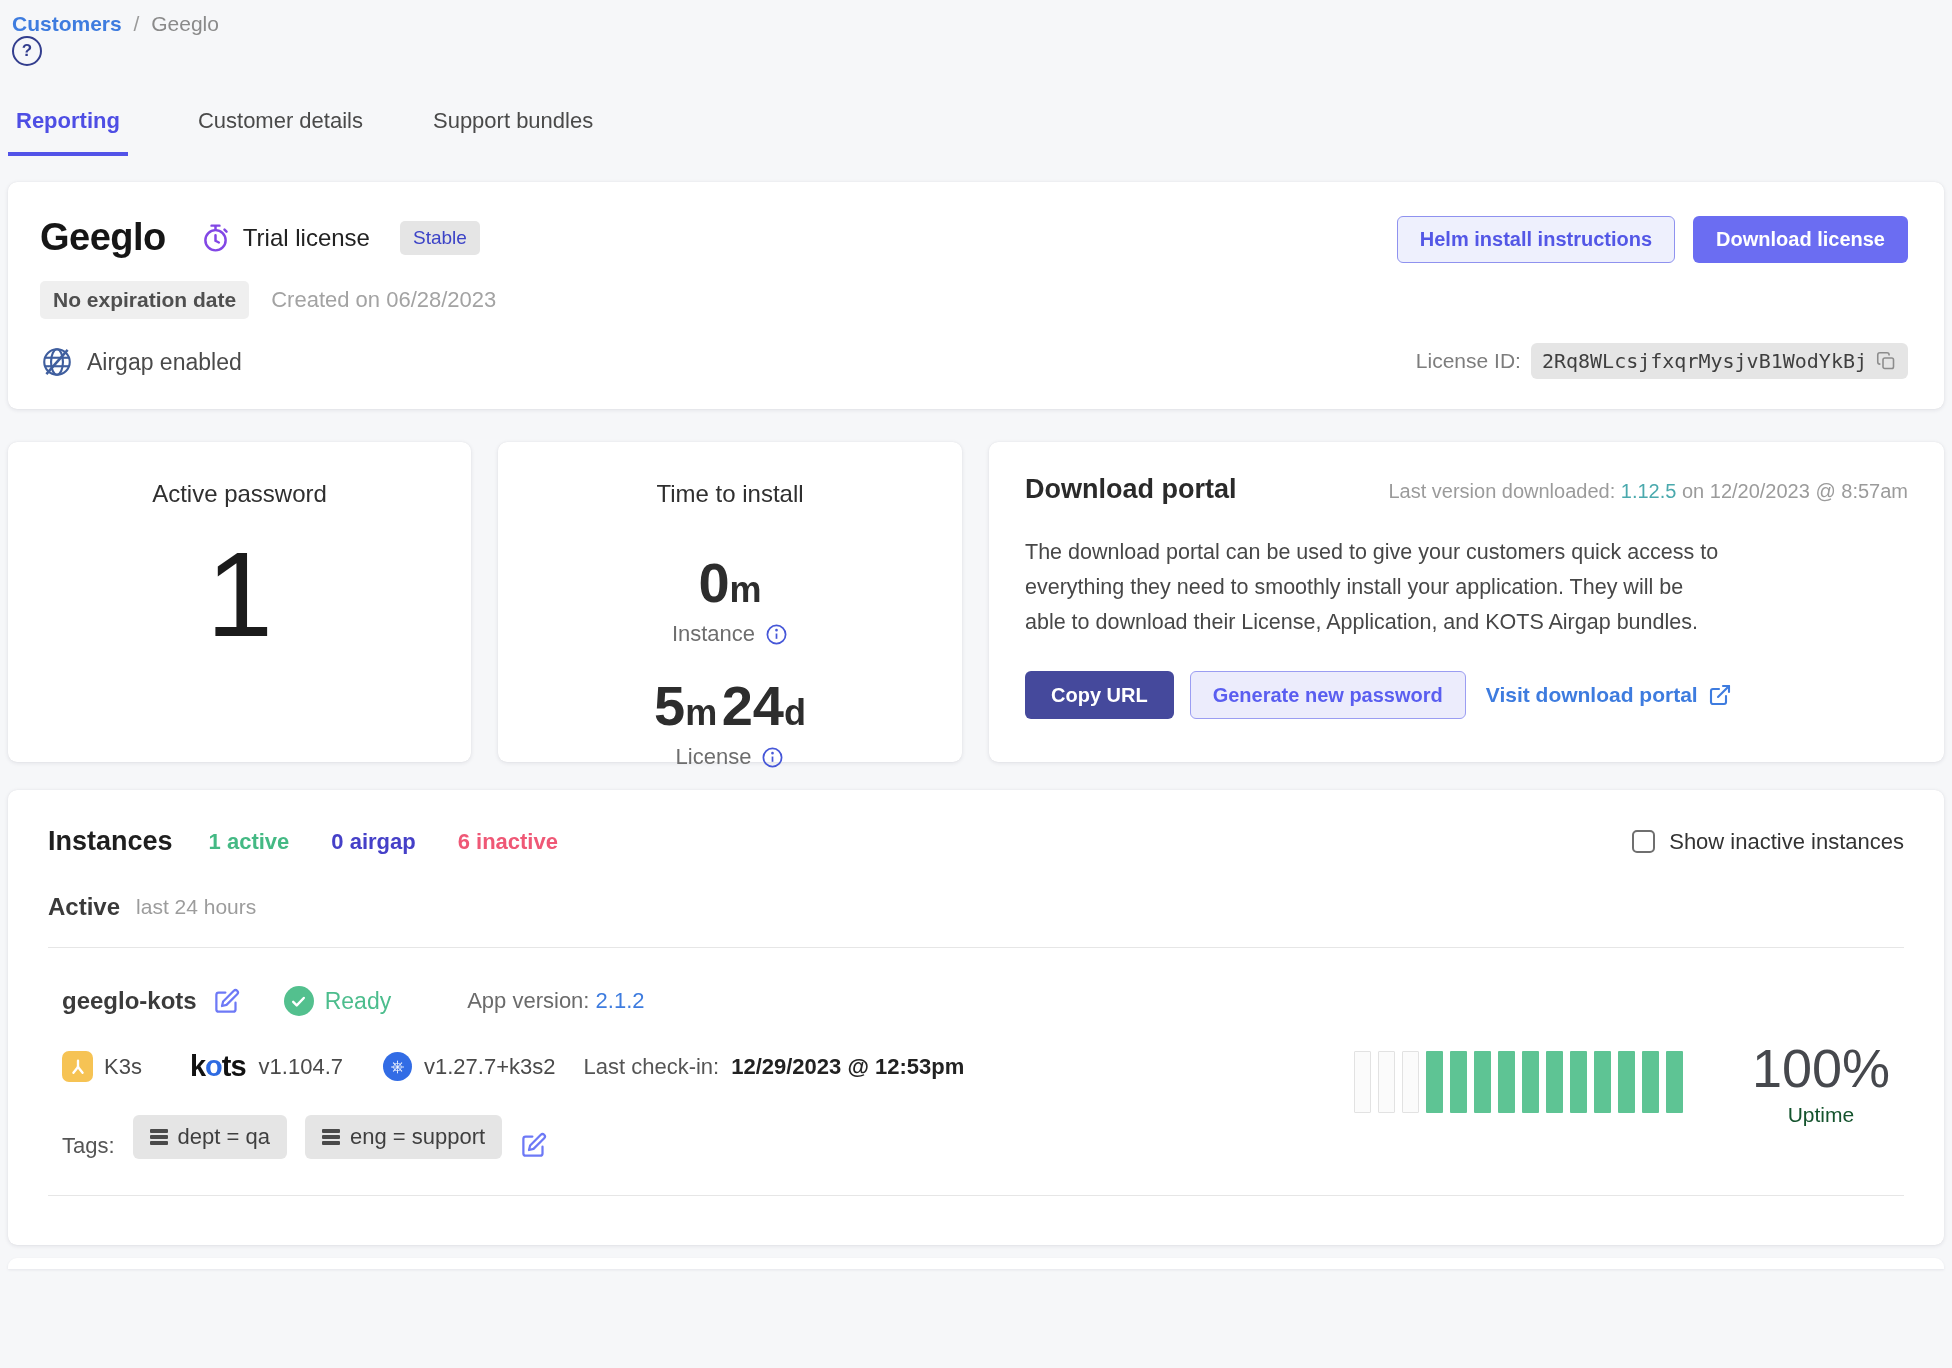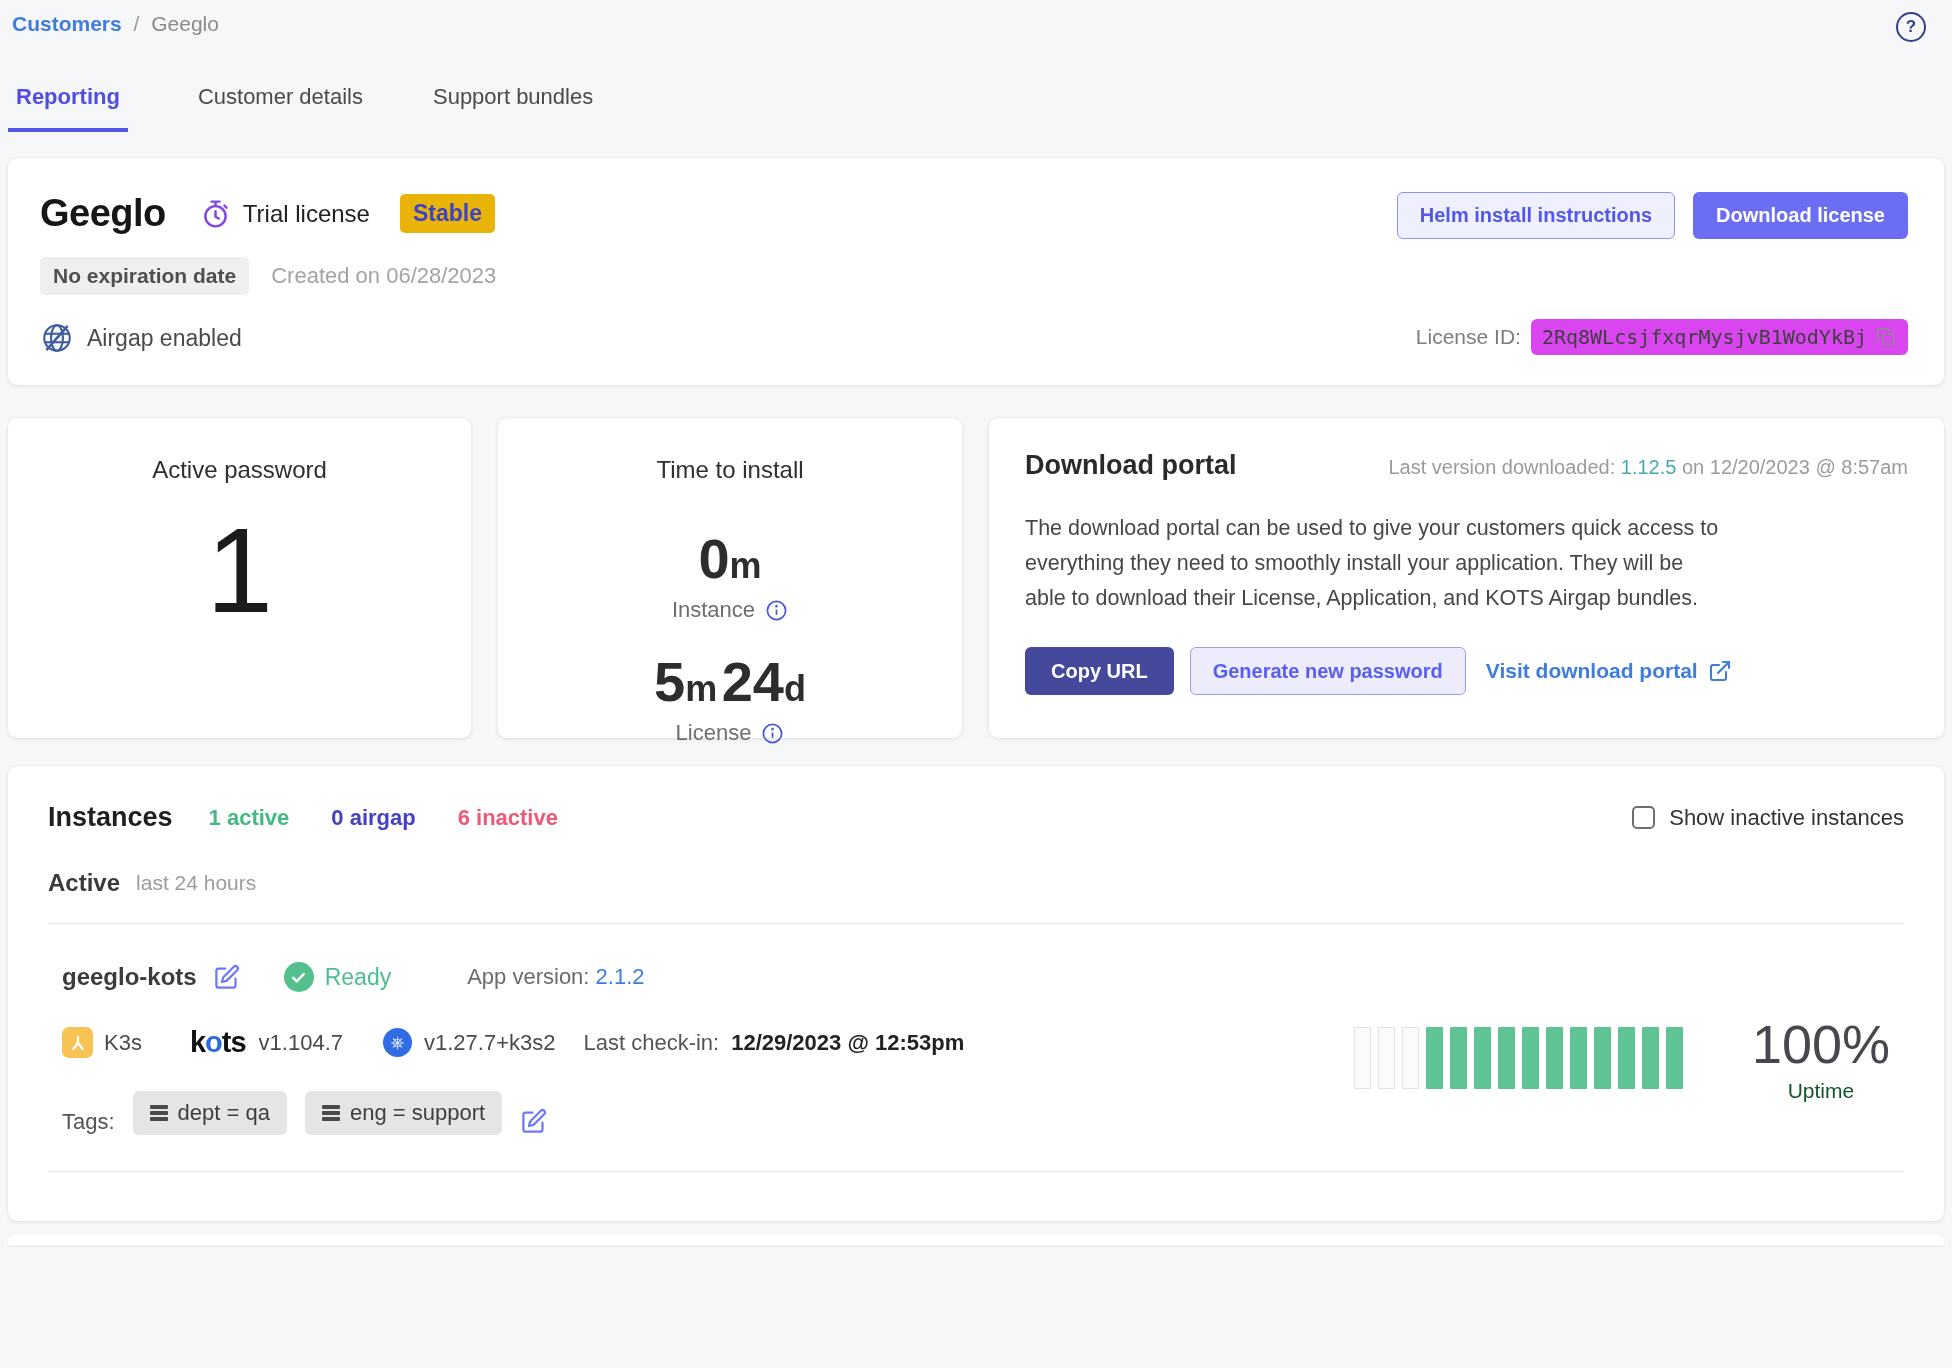--- a/index.html
+++ b/index.html
@@ -6,21 +6,21 @@
   html,body { width:1952px; height:1368px; }
   body {
     font-family:"Liberation Sans","DejaVu Sans",sans-serif;
     background:#f6f7f9;
     color:#333;
     overflow:hidden;
   }
   .page { padding:0 8px; }
 
   
-  .topbar { display:flex; justify-content:space-between; align-items:flex-start; padding:12px 4px 0 4px; }
+  .topbar { display:flex; justify-content:space-between; align-items:flex-start; padding:12px 4px 0 4px;flex-direction:column; }
   .breadcrumb { font-size:21px; font-weight:600; }
   .breadcrumb .crumb-link { color:#3e7cdf; cursor:pointer; }
   .breadcrumb .crumb-sep { color:#9a9a9a; font-weight:400; padding:0 6px; }
   .breadcrumb .crumb-current { color:#8a8a8a; font-weight:400; }
   .help-circle {
     width:30px; height:30px; border:2.4px solid #333e8e; border-radius:50%;
     display:flex; align-items:center; justify-content:center;
     color:#333e8e; font-size:17px; font-weight:700; margin-right:14px; cursor:pointer;
   }
 
@@ -32,35 +32,35 @@
   
   .card { background:#fff; border-radius:9px; box-shadow:0 1px 4px rgba(30,30,60,0.10), 0 0 1px rgba(0,0,0,0.08); }
 
   
   .license-card { margin-top:26px; padding:34px 36px 30px 32px; display:flex; justify-content:space-between; }
   .lc-left { display:flex; flex-direction:column; }
   .lc-title-row { display:flex; align-items:center; gap:14px; }
   .customer-name { font-size:38px; font-weight:800; color:#161616; letter-spacing:-0.5px; margin-right:22px; }
   .license-type { font-size:24px; color:#222; }
   .timer-icon { color:#8247e5; display:flex; }
-  .badge-stable { background:#eab308; color:#3c43c7; font-size:23px; font-weight:700; padding:6px 13px; border-radius:5px; margin-left:16px; }
+  .badge-stable { background:#e5e5e5; color:#3c43c7; font-size:19px; font-weight:400; padding:6px 13px; border-radius:5px; margin-left:16px; }
   .lc-row2 { display:flex; align-items:center; gap:22px; margin-top:22px; }
   .badge-gray { background:#efefef; color:#4f4f4f; font-size:21px; font-weight:600; padding:7px 13px; border-radius:5px; }
   .created-text { color:#a3a3a3; font-size:22px; }
   .lc-row3 { display:flex; align-items:center; gap:13px; margin-top:26px; }
   .globe-icon { color:#3f5e9e; display:flex; }
   .airgap-text { font-size:23px; color:#4a4a4a; }
   .lc-right { display:flex; flex-direction:column; align-items:flex-end; justify-content:space-between; }
   .lc-buttons { display:flex; gap:18px; }
   .btn { border-radius:6px; font-size:20px; font-weight:600; height:47px; display:flex; align-items:center; padding:0 22px; cursor:pointer; border:1px solid transparent; }
   .btn-outline-primary { background:#eef0fd; border-color:#8f92ef; color:#5357e6; }
   .btn-solid-primary { background:#6b6df2; color:#fff; }
   .license-id-row { display:flex; align-items:center; gap:10px; margin-top:30px; }
   .license-id-label { color:#7d7d7d; font-size:21px; }
-  .license-id-chip { background:#d946ef; border-radius:6px; padding:6px 11px; display:flex; align-items:center; gap:9px; }
+  .license-id-chip { background:#e5e5e5; border-radius:6px; padding:6px 11px; display:flex; align-items:center; gap:9px; }
   .license-id-value { font-family:"DejaVu Sans Mono","Liberation Mono",monospace; font-size:20px; color:#3f3f3f; }
   .copy-icon { color:#8c8c8c; display:flex; cursor:pointer; }
 
   
   .cards-row { display:grid; grid-template-columns:463px 464px 1fr; gap:27px; margin-top:33px; }
   .metric-card { text-align:center; padding-top:38px; height:320px; }
   .metric-title { font-size:24px; color:#2f2f2f; font-weight:500; }
   .big-number { font-size:120px; font-weight:300; color:#1b1b1b; margin-top:26px; line-height:1; }
   .tti-value { margin-top:42px; color:#2d2d2d; }
   .tti-value.second { margin-top:26px; }

